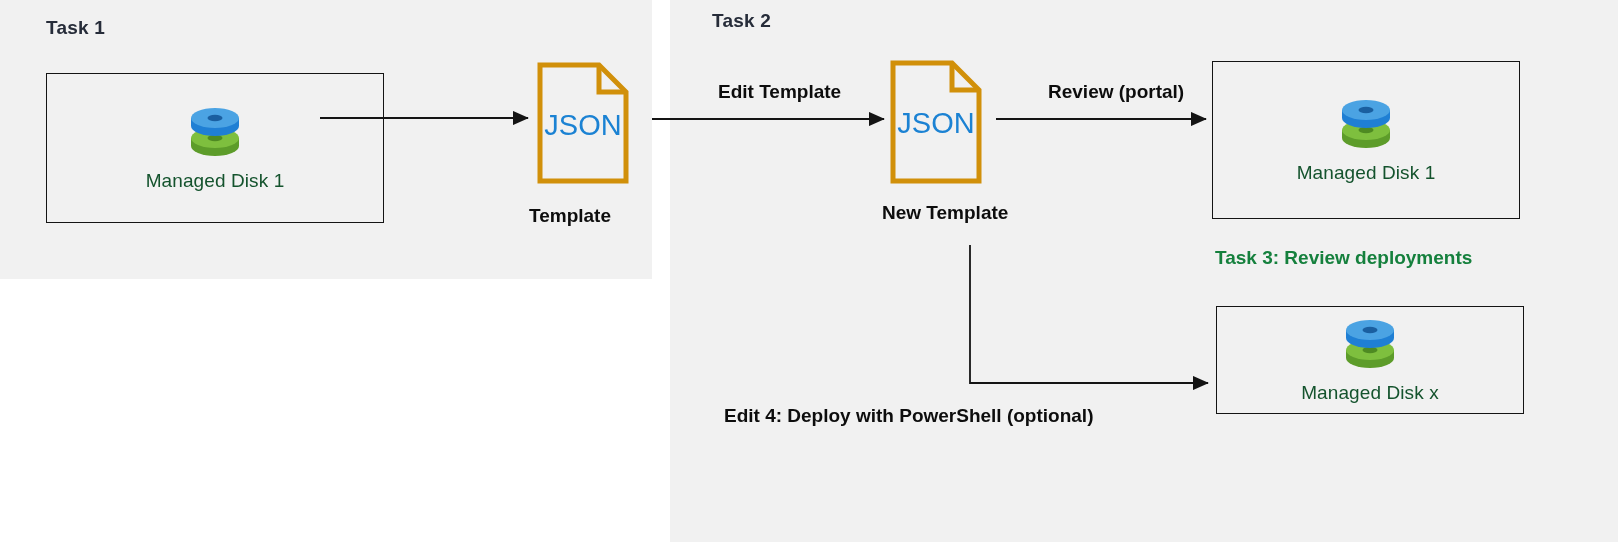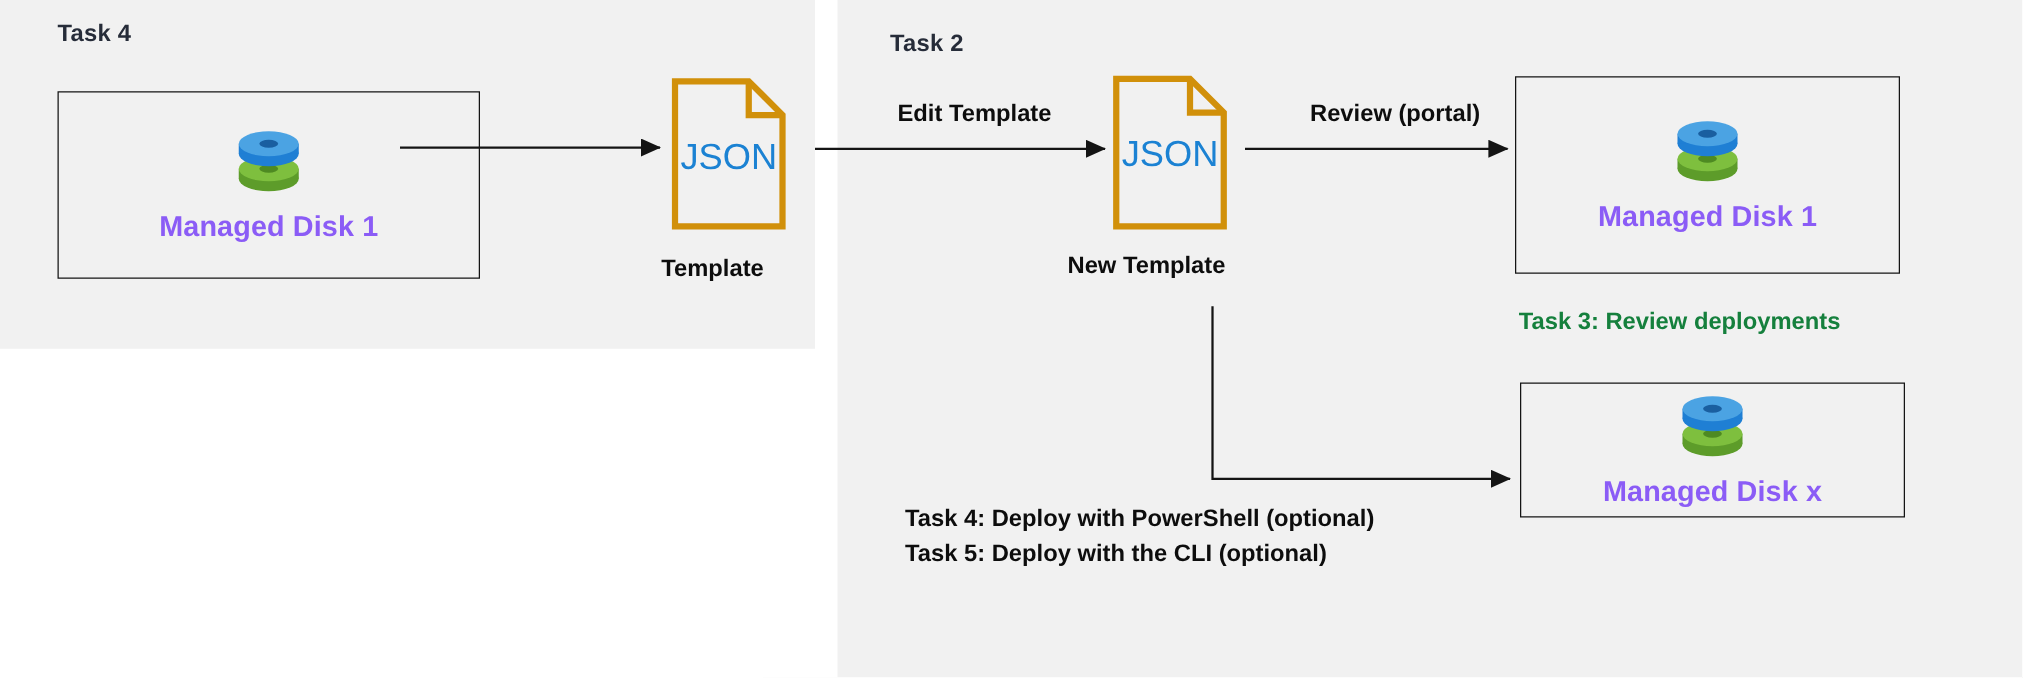--- a/index.html
+++ b/index.html
@@ -29,44 +29,44 @@
   
   .task-heading {
     position: absolute;
     color: #262c39;
     font-size: 19px;
     font-weight: bold;
     letter-spacing: .2px;
     white-space: nowrap;
   }
   #task1-heading { left: 46px;  top: 17px; }
-  #task2-heading { left: 712px; top: 25px; }
+  #task2-heading { left: 712px; top: 10px; }
 
   
   .resource-box {
     position: absolute;
     border: 1.6px solid #141414;
     background: #f1f1f1;
     box-sizing: border-box;
   }
   #box-disk1-left  { left: 46px;   top: 73px;  width: 338px; height: 150px; }
   #box-disk1-right { left: 1212px; top: 61px;  width: 308px; height: 158px; }
   #box-diskx       { left: 1216px; top: 306px; width: 308px; height: 108px; }
 
   .box-inner {
     position: absolute;
     left: 0; right: 0;
     top: 50%;
     transform: translateY(-50%);
     text-align: center;
   }
   .box-label {
-    font-size: 23px;
-    font-weight: bold;
-    color: #8b5cf6;
+    font-size: 19px;
+    font-weight: normal;
+    color: #14532d;
     margin-top: 6px;
     letter-spacing: .1px;
     white-space: nowrap;
   }
 
   
   .disk-icon {
     display: inline-block;
     line-height: 0;
   }
@@ -77,21 +77,21 @@
   #json-template-2 { left: 890px; top: 60px;  }
 
   .json-caption {
     position: absolute;
     font-size: 19px;
     font-weight: bold;
     color: #0d0d0d;
     white-space: nowrap;
   }
   #caption-template     { left: 529px; top: 205px; }
-  #caption-new-template { left: 854px; top: 202px; }
+  #caption-new-template { left: 882px; top: 202px; }
 
   
   .edge-label {
     position: absolute;
     font-size: 19px;
     font-weight: bold;
     color: #0d0d0d;
     white-space: nowrap;
     margin-left: 44px;
   }
@@ -122,21 +122,21 @@
   }
 </style>
 </head>
 <body>
 
 <div id="canvas">
 
   <div class="panel" id="panel-task1"></div>
   <div class="panel" id="panel-task2"></div>
 
-  <div class="task-heading" id="task1-heading">Task 4</div>
+  <div class="task-heading" id="task1-heading">Task 1</div>
 
   <div class="task-heading" id="task2-heading">Task 2</div>
 
   <div class="resource-box" id="box-disk1-left">
     <div class="box-inner">
       <span class="disk-icon">
         <svg width="58" height="56" viewBox="0 0 58 56" xmlns="http://www.w3.org/2000/svg">
 
           <ellipse cx="29" cy="42" rx="24" ry="10" fill="#5d9c2a"></ellipse>
           <rect x="5" y="34" width="48" height="8" fill="#5d9c2a"></rect>
@@ -206,23 +206,22 @@
       <div class="box-label">Managed Disk x</div>
     </div>
   </div>
 
   <div class="edge-label" id="label-edit-template">Edit Template</div>
 
   <div class="edge-label" id="label-deploy-portal">Review (portal)</div>
 
   <div class="task-note" id="note-task3">Task 3: Review deployments</div>
 
-  <div class="task-note" id="note-task4">Task 4: Deploy with PowerShell (optional)</div>
-
-  <div class="task-note" id="note-task5">Task 5: Deploy with the CLI (optional)</div>
+  <div class="task-note" id="note-task4">Edit 4: Deploy with PowerShell (optional)</div>
+
 
   <svg id="connectors" viewBox="0 0 1618 542" xmlns="http://www.w3.org/2000/svg">
     <defs>
       <marker id="arrowhead" markerWidth="9" markerHeight="8" refX="8.5" refY="4" orient="auto" markerUnits="strokeWidth">
         <path d="M0,0 L9,4 L0,8 z" fill="#141414"></path>
       </marker>
     </defs>
 
     <line x1="320" y1="118" x2="528" y2="118" stroke="#141414" stroke-width="1.8" marker-end="url(#arrowhead)"></line>
 

